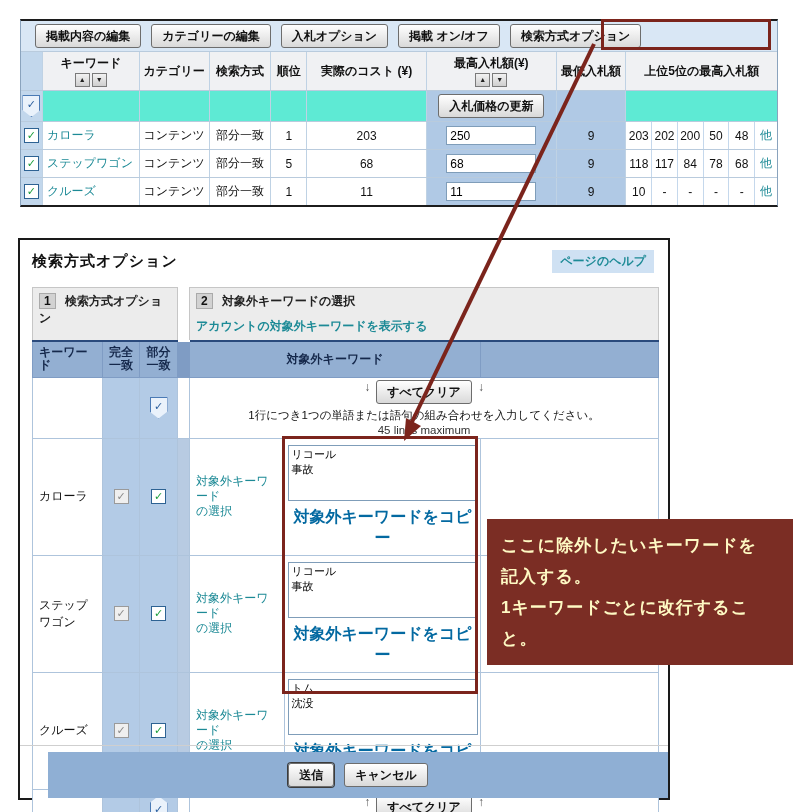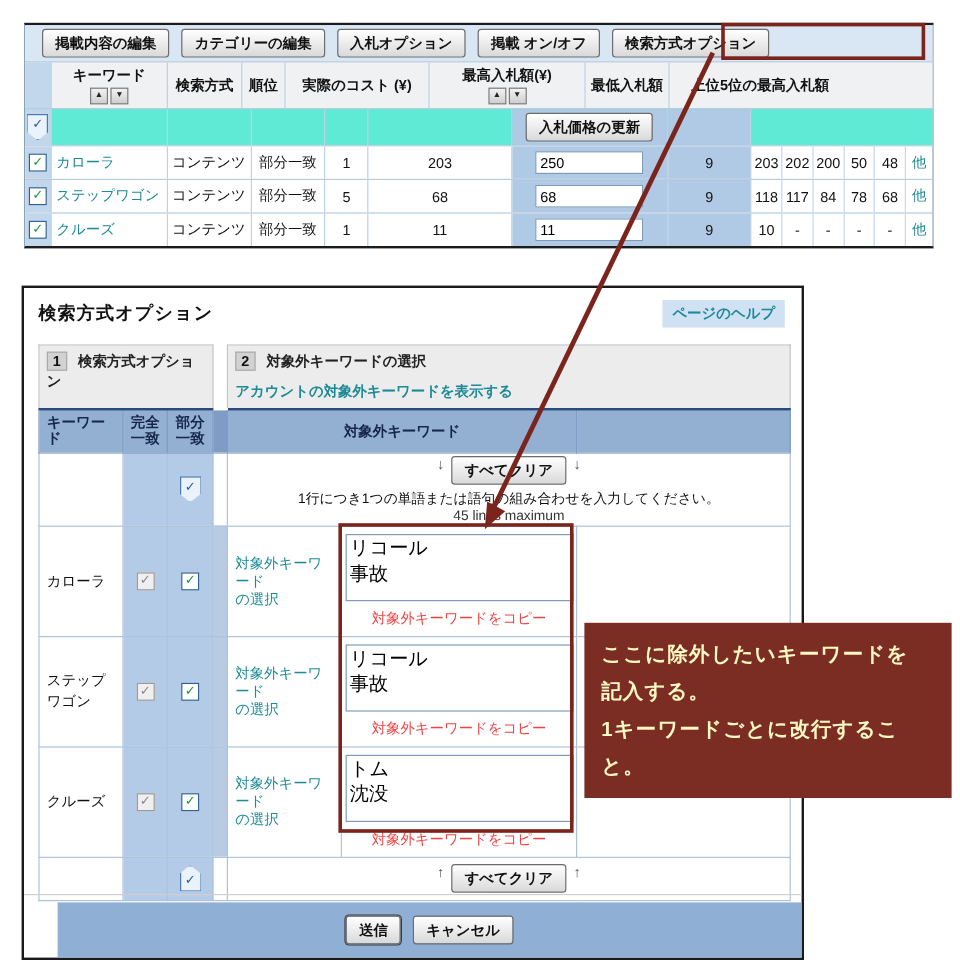--- a/index.html
+++ b/index.html
@@ -84,23 +84,23 @@
   .acctlink{display:block;margin-top:8px;font-weight:bold;}
   .colhead td{background:#93afd2;color:#15284b;font-weight:bold;text-align:center;
      border-color:#7f9cc4;height:36px;line-height:1.1;}
   .colhead td.kwh{text-align:left;padding-left:6px;}
   td.bluecell{background:#b3cbe6;text-align:center;}
   td.divcol{background:#b8cbe2;padding:0;}
   .colhead td.divcol{background:#7f9cc4;}
   td.kwcell{background:#fff;padding-left:6px;}
   td.linkcell{font-size:12px;line-height:1.25;padding-left:6px;}
   td.tacell{text-align:center;padding:6px 2px;}
-  .ta{width:182px;height:52px;border:1px solid #7f9db9;font-size:16px;font-family:inherit;
+  .ta{width:182px;height:52px;border:1px solid #7f9db9;font-size:11px;font-family:inherit;
      resize:none;padding:1px 3px;}
-  .copylink{display:block;margin-top:3px;color:#ef4444;font-weight:normal;font-size:12px;}
+  .copylink{display:block;margin-top:3px;color:#0369a1;font-weight:bold;font-size:16px;}
   .utilrow td{background:#fff;}
   .utilrow td.bluecell{background:#b3cbe6;}
   .clearline{display:flex;align-items:flex-start;justify-content:center;}
   .instr{text-align:center;font-size:11.5px;margin-top:4px;}
   .maxnote{text-align:center;font-size:11.5px;color:#333;margin-top:1px;}
   .panel-footer{position:absolute;left:0;right:0;bottom:0;height:46px;background:#8fafd4;
      display:flex;align-items:center;justify-content:center;gap:10px;margin-left:28px;}
   .panel-hr{position:absolute;left:0;right:0;bottom:52px;border-top:1px solid #cfcfcf;}
   .submit{box-shadow:0 0 0 1px #3b3b3b;}
 
@@ -125,20 +125,23 @@
     <span class="btn">掲載 オン/オフ</span>
     <span class="btn">検索方式オプション</span>
   </div>
 
   <div class="trow thead">
     <div class="c-check"></div>
     <div class="c-kw">
       <span>キーワード</span>
       <span><span class="sortbtn up"></span><span class="sortbtn dn"></span></span>
     </div>
+    <div class="c-cat">
+        <span>カテゴリー</span>
+      </div>
     <div class="c-met">
         <span>検索方式</span>
       </div>
     <div class="c-rank">
         <span>順位</span>
       </div>
     <div class="c-cost">
         <span>実際のコスト (¥)</span>
       </div>
     <div class="c-max">

